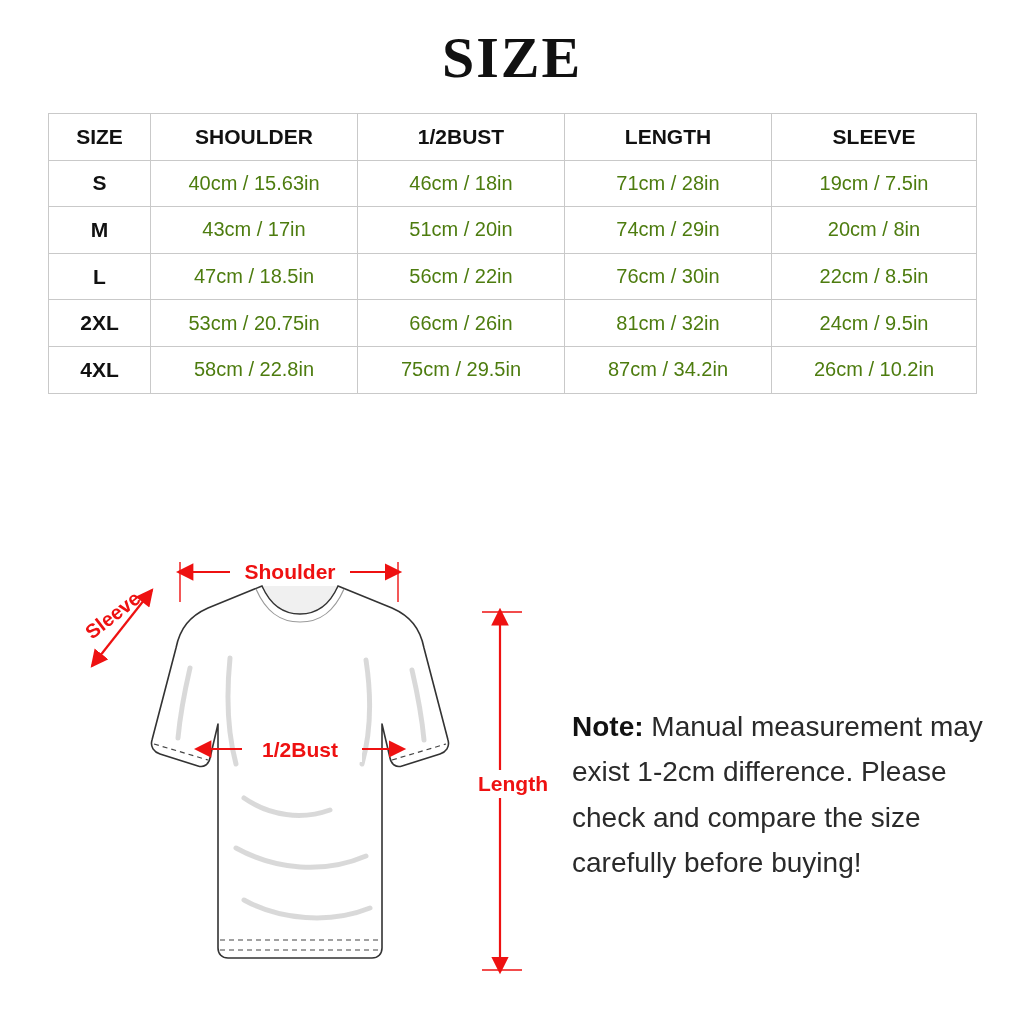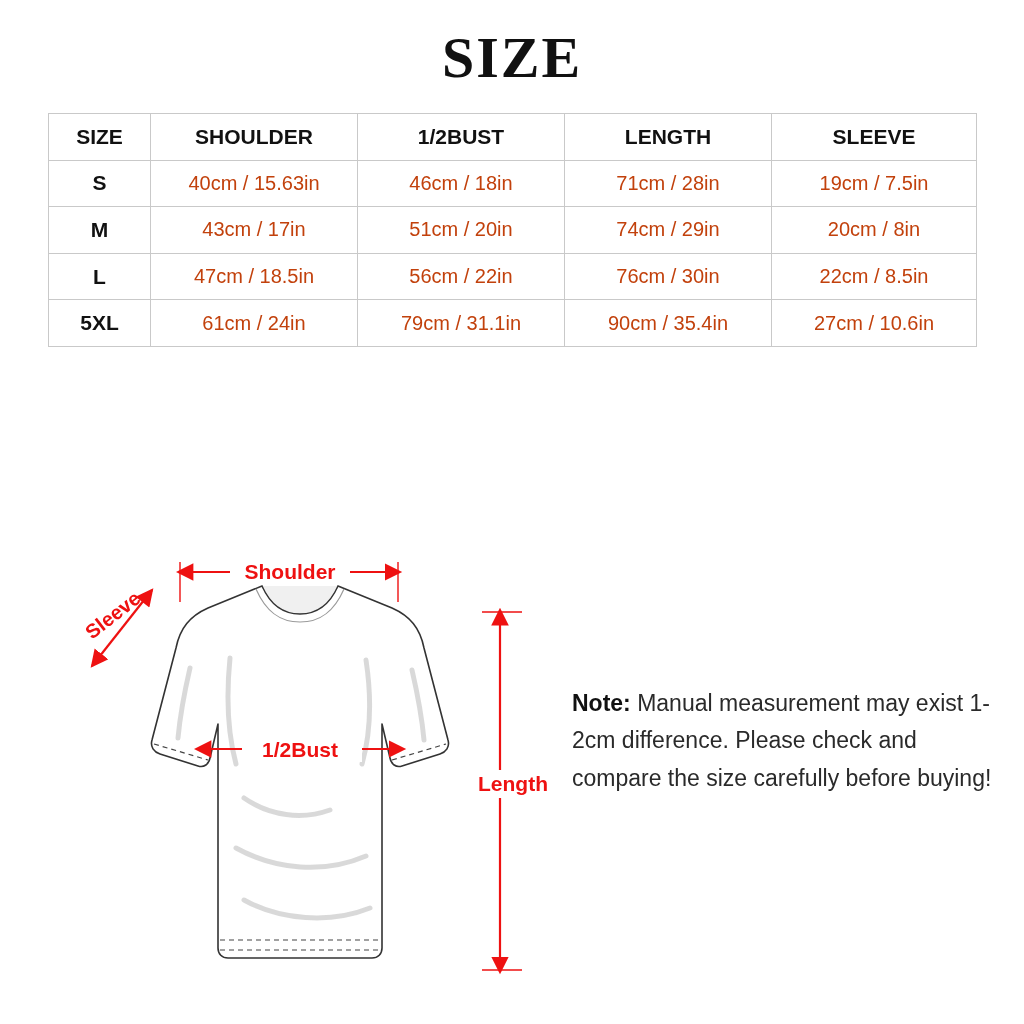--- a/index.html
+++ b/index.html
@@ -38,21 +38,21 @@
     width: 928px;
     border-collapse: collapse;
     table-layout: fixed;
   }
   .size-table th, .size-table td {
     border: 1px solid #c9c9c9;
     height: 45.6px;
     text-align: center;
     vertical-align: middle;
     font-size: 20px;
-    color: #c2410c;
+    color: #4d7c0f;
     font-weight: normal;
     padding: 0;
   }
   .size-table th {
     font-weight: bold;
     font-size: 21px;
     color: #111;
   }
   .size-table td.size-cell {
     font-weight: bold;
@@ -71,24 +71,24 @@
     top: 548px;
     left: 30px;
     width: 530px;
     height: 460px;
   }
   .diagram svg { display: block; }
 
   
   .note {
     position: absolute;
-    top: 685px;
+    top: 704px;
     left: 572px;
     width: 420px;
-    font-size: 23px;
+    font-size: 28px;
     line-height: 1.62;
     color: #2a2a2a;
   }
   .note b {
     font-weight: bold;
     color: #111;
   }
 </style>
 </head>
 <body>
@@ -128,25 +128,32 @@
       <td>20cm / 8in</td>
     </tr>
     <tr>
       <td class="size-cell">L</td>
       <td>47cm / 18.5in</td>
       <td>56cm / 22in</td>
       <td>76cm / 30in</td>
       <td>22cm / 8.5in</td>
     </tr>
     <tr>
-      <td class="size-cell">5XL</td>
-      <td>61cm / 24in</td>
-      <td>79cm / 31.1in</td>
-      <td>90cm / 35.4in</td>
-      <td>27cm / 10.6in</td>
+      <td class="size-cell">2XL</td>
+      <td>53cm / 20.75in</td>
+      <td>66cm / 26in</td>
+      <td>81cm / 32in</td>
+      <td>24cm / 9.5in</td>
+    </tr>
+    <tr>
+      <td class="size-cell">4XL</td>
+      <td>58cm / 22.8in</td>
+      <td>75cm / 29.5in</td>
+      <td>87cm / 34.2in</td>
+      <td>26cm / 10.2in</td>
     </tr>
   </tbody>
 </table>
 
 <div class="diagram">
   <svg width="530" height="460" viewBox="0 0 530 460" xmlns="http://www.w3.org/2000/svg">
     <defs>
       <marker id="arrowEnd" markerWidth="9" markerHeight="9" refX="7" refY="4" orient="auto">
         <path d="M0,0 L8,4 L0,8 z" fill="#ee1111"></path>
       </marker>

